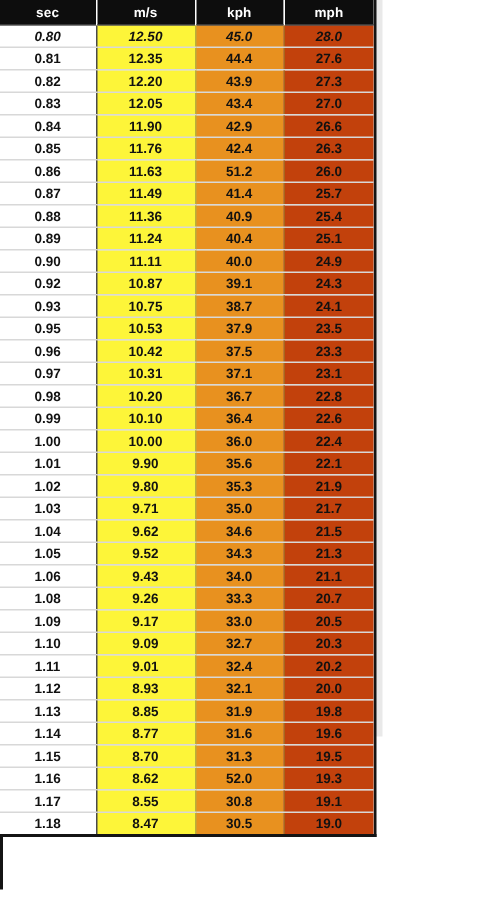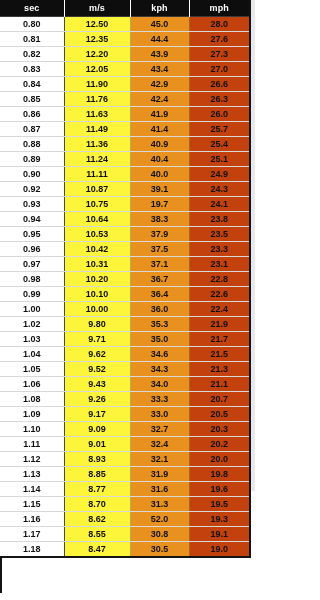--- a/index.html
+++ b/index.html
@@ -77,21 +77,21 @@
   }
   tbody td.col-kph {
     background: #e8911f;
     border-right: 1px solid #a8661a;
     margin-left: 48px;
   }
   tbody td.col-mph {
     background: #c2410c;
     border-right: none;
   }
-  tbody tr:first-child td { border-top: 1px solid #3a3a3a; }
+  tbody tr:first-child td { border-top: 1px solid #3a3a3a; font-style: italic; }
   #left-edge {
     position: absolute;
     left: 0;
     top: 0;
     width: 2px;
     height: 593px;
     background: #141414;
   }
 </style>
 </head>
@@ -148,21 +148,21 @@
           </tr>
           <tr>
             <td class="col-sec">0.85</td>
             <td class="col-ms">11.76</td>
             <td class="col-kph">42.4</td>
             <td class="col-mph">26.3</td>
           </tr>
           <tr>
             <td class="col-sec">0.86</td>
             <td class="col-ms">11.63</td>
-            <td class="col-kph">41.9</td>
+            <td class="col-kph">51.2</td>
             <td class="col-mph">26.0</td>
           </tr>
           <tr>
             <td class="col-sec">0.87</td>
             <td class="col-ms">11.49</td>
             <td class="col-kph">41.4</td>
             <td class="col-mph">25.7</td>
           </tr>
           <tr>
             <td class="col-sec">0.88</td>
@@ -184,28 +184,22 @@
           </tr>
           <tr>
             <td class="col-sec">0.92</td>
             <td class="col-ms">10.87</td>
             <td class="col-kph">39.1</td>
             <td class="col-mph">24.3</td>
           </tr>
           <tr>
             <td class="col-sec">0.93</td>
             <td class="col-ms">10.75</td>
-            <td class="col-kph">19.7</td>
+            <td class="col-kph">38.7</td>
             <td class="col-mph">24.1</td>
-          </tr>
-          <tr>
-            <td class="col-sec">0.94</td>
-            <td class="col-ms">10.64</td>
-            <td class="col-kph">38.3</td>
-            <td class="col-mph">23.8</td>
           </tr>
           <tr>
             <td class="col-sec">0.95</td>
             <td class="col-ms">10.53</td>
             <td class="col-kph">37.9</td>
             <td class="col-mph">23.5</td>
           </tr>
           <tr>
             <td class="col-sec">0.96</td>
             <td class="col-ms">10.42</td>
@@ -228,20 +222,26 @@
             <td class="col-sec">0.99</td>
             <td class="col-ms">10.10</td>
             <td class="col-kph">36.4</td>
             <td class="col-mph">22.6</td>
           </tr>
           <tr>
             <td class="col-sec">1.00</td>
             <td class="col-ms">10.00</td>
             <td class="col-kph">36.0</td>
             <td class="col-mph">22.4</td>
+          </tr>
+          <tr>
+            <td class="col-sec">1.01</td>
+            <td class="col-ms">9.90</td>
+            <td class="col-kph">35.6</td>
+            <td class="col-mph">22.1</td>
           </tr>
           <tr>
             <td class="col-sec">1.02</td>
             <td class="col-ms">9.80</td>
             <td class="col-kph">35.3</td>
             <td class="col-mph">21.9</td>
           </tr>
           <tr>
             <td class="col-sec">1.03</td>
             <td class="col-ms">9.71</td>

